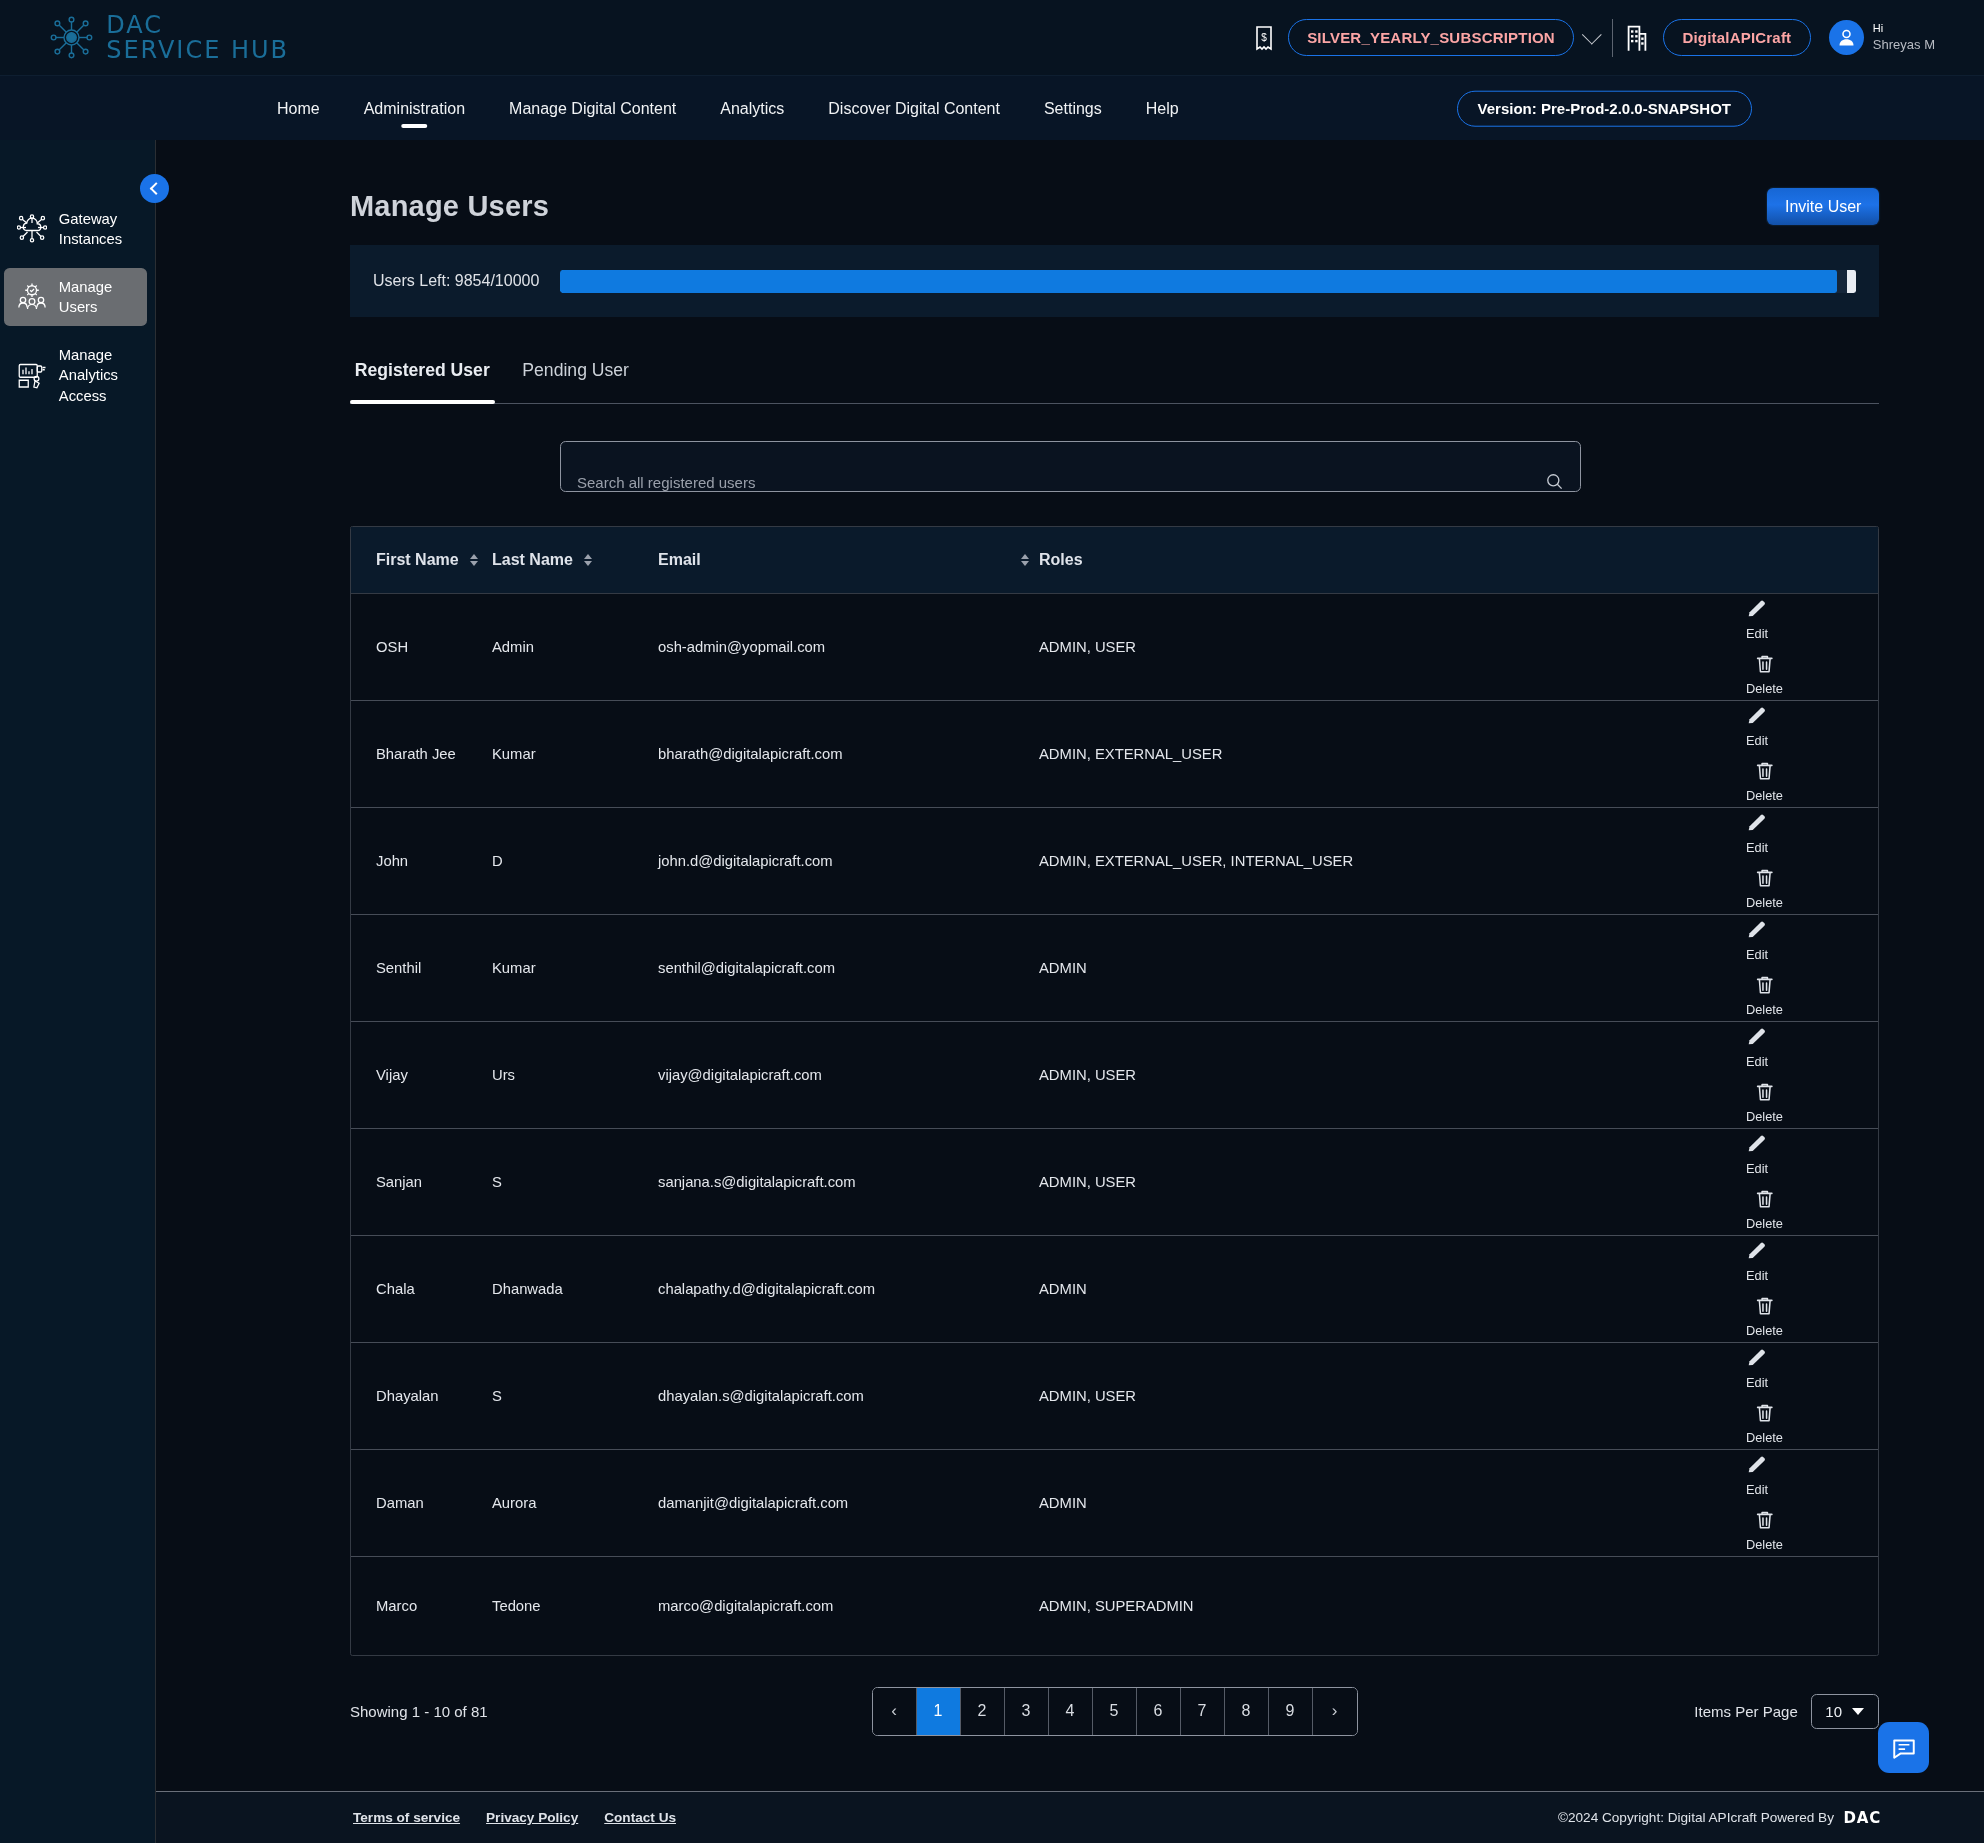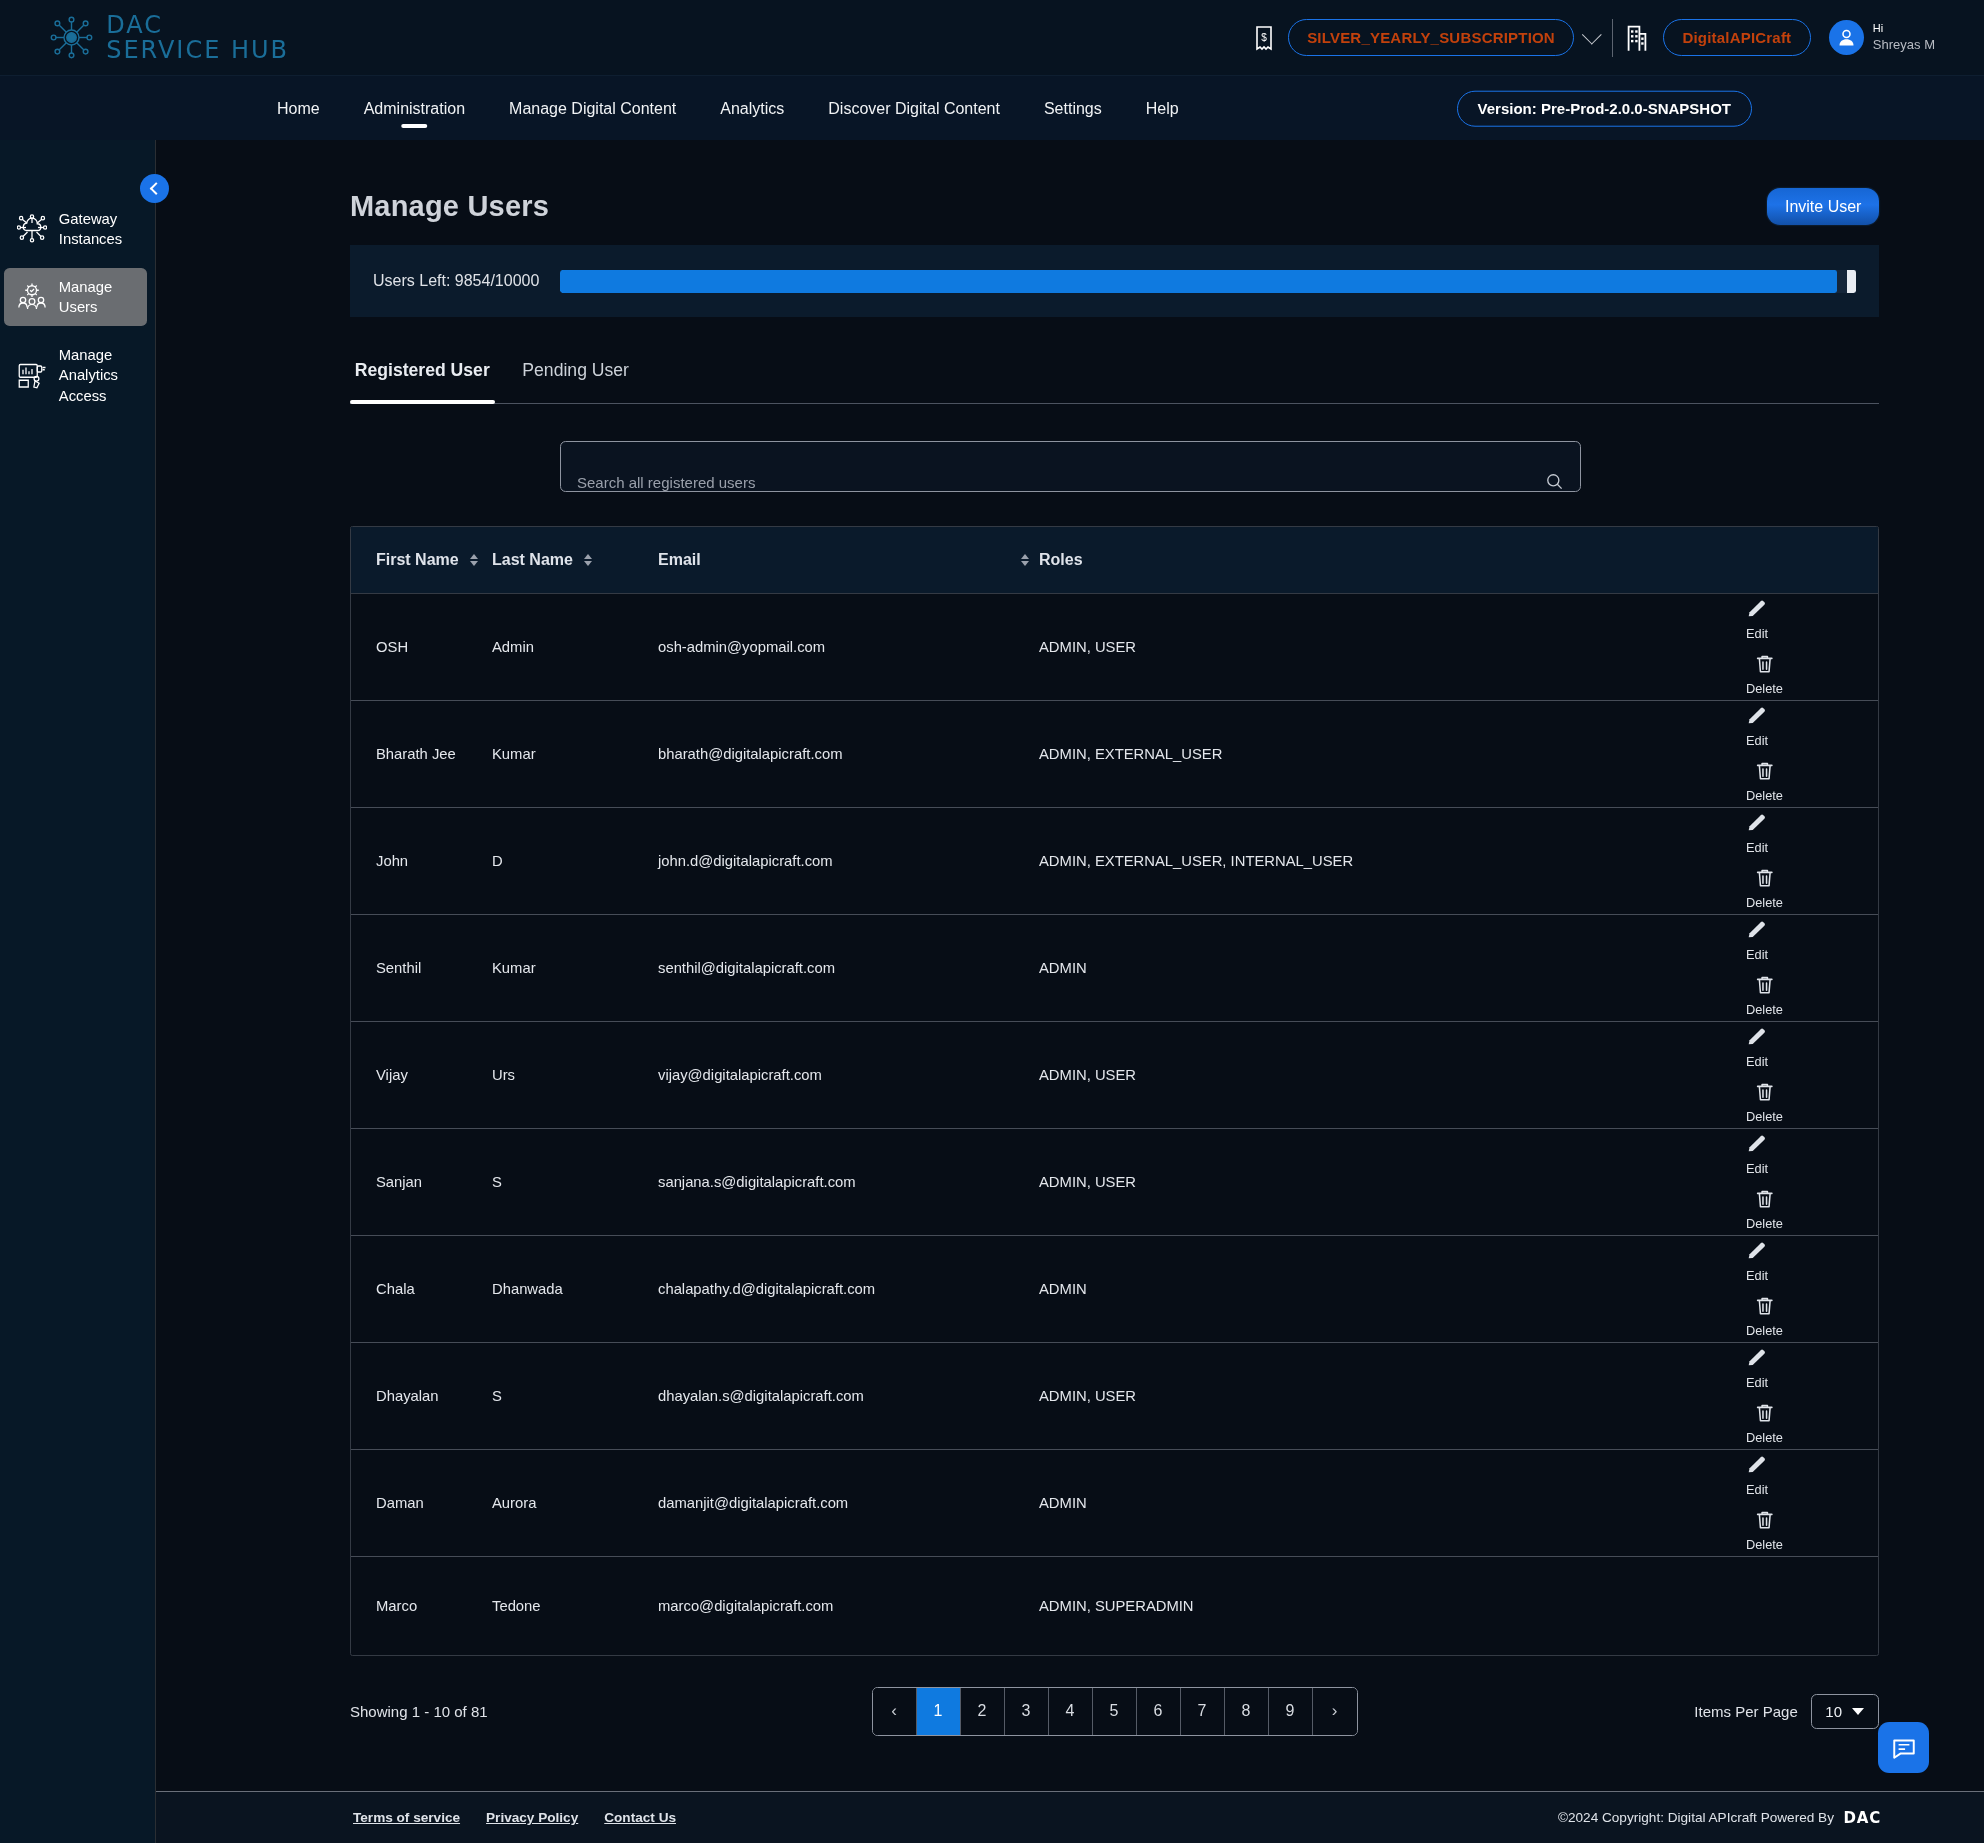--- a/index.html
+++ b/index.html
@@ -39,21 +39,21 @@
   .header-right {
     margin-left: auto; margin-right: 50px;
     display: flex; align-items: center; gap: 0;
   }
   .receipt-icon { width: 24px; height: 26px; margin-right: 12px; }
   .pill {
     border: 1.2px solid #1a73e8;
     border-radius: 24px;
     padding: 8.8px 18.4px;
     font-size: 15px; font-weight: 700;
-    color: #c2410c; letter-spacing: 0.2px;
+    color: #fca5a5; letter-spacing: 0.2px;
     background: transparent;
     white-space: nowrap;
   }
   .chev-down {
     margin: 0 11.2px 0 10.4px;
     width: 13.6px; height: 13.6px;
     border-right: 1.6px solid #c9ccd1;
     border-bottom: 1.6px solid #c9ccd1;
     transform: rotate(45deg) translate(-2.4px,-2.4px);
   }
@@ -130,21 +130,21 @@
   }
   .page-head {
     display: flex; align-items: center;
     padding: 48px 106px 0 194px;
   }
   .page-title { font-size: 29px; font-weight: 700; color: #cfd3da; letter-spacing: 0.2px; }
   .invite-btn {
     margin-left: auto;
     background: linear-gradient(180deg,#1666d4 0%, #1d72e8 45%, #1250a8 100%);
     color: #fff; font-size: 16px;
-    padding: 9.6px 17.6px; border-radius: 13px; border: none;
+    padding: 9.6px 17.6px; border-radius: 6px; border: none;
     cursor: pointer; box-shadow: 0 0 0 1.2px #0b1a2b;
   }
 
   
   .users-left-box {
     margin: 20px 106px 0 194px;
     background: #0b1b2c;
     height: 72px;
     display: flex; align-items: center;
     padding: 0 23px;

